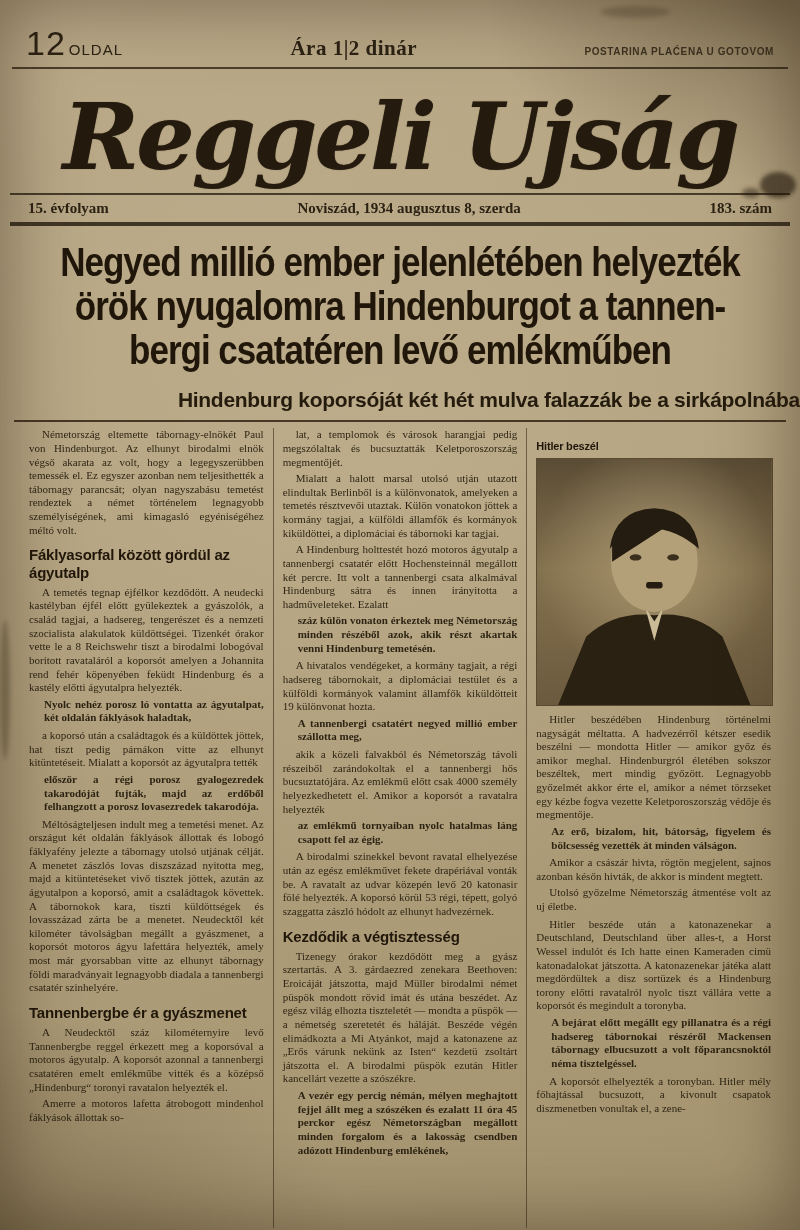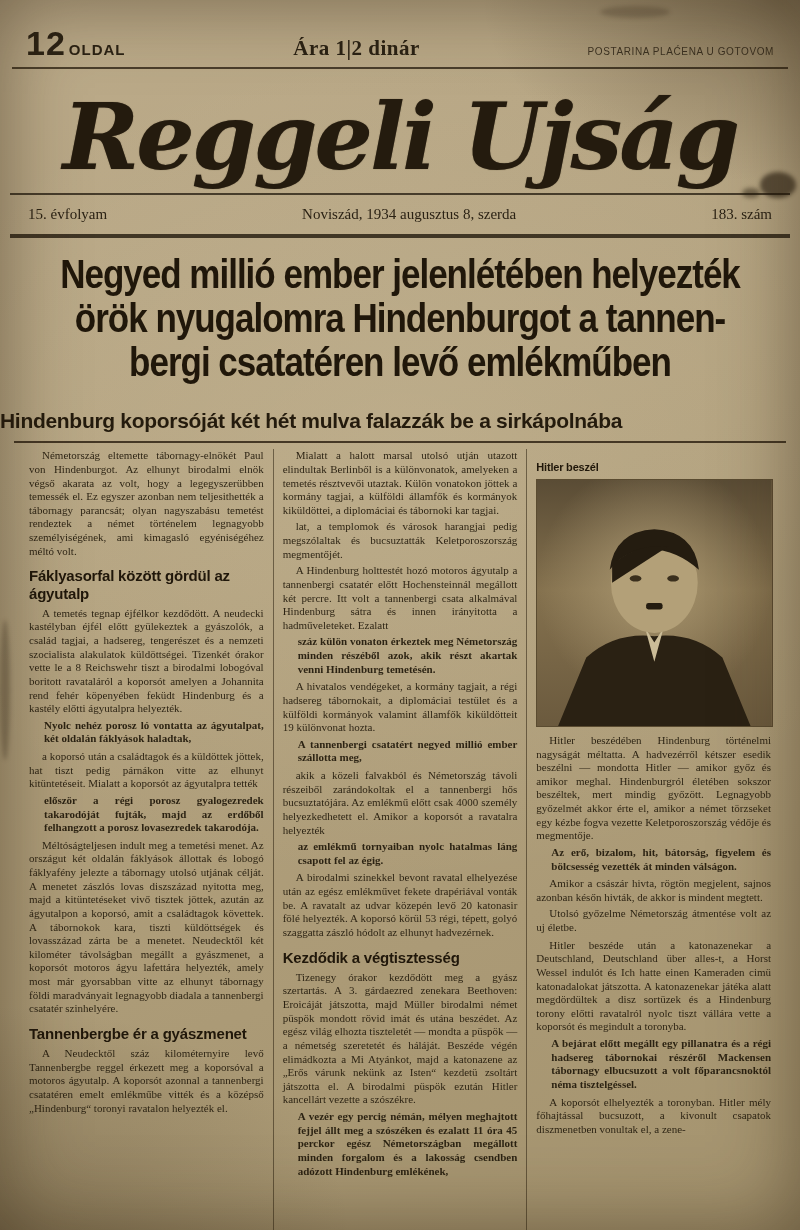--- a/index.html
+++ b/index.html
@@ -13,43 +13,43 @@
     color:#2b2214;font-family:"Liberation Serif",serif;
   }
   .page::after{content:"";position:absolute;inset:0;box-shadow:inset 0 0 80px rgba(43,30,12,.5);pointer-events:none}
   .stain{position:absolute;border-radius:50%;filter:blur(2px);pointer-events:none}
   .stain-a{top:172px;right:4px;width:36px;height:26px;background:rgba(28,19,7,.6)}
   .stain-b{top:6px;right:130px;width:70px;height:12px;background:rgba(40,28,12,.22)}
   .stain-c{top:620px;left:0;width:10px;height:140px;background:rgba(35,24,10,.28)}
   .stain-d{top:188px;right:40px;width:18px;height:10px;background:rgba(28,19,7,.45)}
 
   .topbar{display:flex;align-items:baseline;justify-content:space-between;padding:24px 26px 2px}
-  .pages{font-family:"Liberation Sans",sans-serif;font-weight:bold;white-space:nowrap}
+  .pages{font-family:"Liberation Sans",sans-serif;font-weight:normal;white-space:nowrap}
   .pages .big{font-size:34px;letter-spacing:1px}
   .pages .small{font-size:15px;margin-left:3px;letter-spacing:1px}
   .price{font-size:21px;font-weight:bold;letter-spacing:.5px}
-  .postage{font-size:10px;font-weight:normal;letter-spacing:.6px;font-family:"Liberation Sans",sans-serif;opacity:.85}
+  .postage{font-size:10px;font-weight:bold;letter-spacing:.6px;font-family:"Liberation Sans",sans-serif;opacity:.85}
   .rule-top{border-top:2px solid rgba(38,27,12,.75);margin:2px 12px 0}
 
   .masthead{
     text-align:center;font-family:"DejaVu Serif",serif;font-style:italic;font-weight:bold;
     font-size:92px;line-height:1.12;letter-spacing:-3px;color:#241b0e;margin-top:17px;
     text-shadow:0 0 1px rgba(36,27,14,.55);
   }
 
   .dateline{
     display:flex;justify-content:space-between;align-items:center;
-    margin:4px 10px 0;padding:11px 18px;
+    margin:4px 10px 0;padding:5px 18px;
     border-top:2px solid rgba(43,34,20,.8);border-bottom:4px solid rgba(43,34,20,.85);
-    font-weight:normal;font-size:15px;
+    font-weight:bold;font-size:15px;
   }
 
   .headline{margin-top:14px;text-align:center;font-family:"Liberation Sans",sans-serif;font-weight:bold;color:#20170a}
   .hl-line{font-size:35px;line-height:1.26;letter-spacing:-1px;transform:scaleY(1.18);white-space:nowrap}
-  .subhead{margin:25px auto 8px;text-align:left;font-family:"Liberation Sans",sans-serif;font-weight:bold;font-size:21px;letter-spacing:-.3px;color:#241b0d}
+  .subhead{margin:16px auto 8px;text-align:right;font-family:"Liberation Sans",sans-serif;font-weight:bold;font-size:21px;letter-spacing:-.3px;color:#241b0d}
   .rule-thin{border-top:2px solid rgba(40,28,12,.8);margin:4px 14px 0}
 
   .columns{display:flex;margin:6px 20px 0;height:800px;overflow:hidden}
   .col{flex:1;padding:0 9px;font-size:11px;line-height:1.24;text-align:justify;color:rgba(36,27,13,.95)}
   .col + .col{border-left:1px solid rgba(43,32,14,.55)}
   .p{margin:0 0 3px;text-indent:13px}
   .bi{margin:3px 0 4px 15px;font-weight:bold}
   .b{margin:3px 0 4px;font-weight:normal;text-indent:13px}
   .colh{font-family:"Liberation Sans",sans-serif;font-weight:bold;font-size:15px;line-height:1.15;margin:9px 0 5px;letter-spacing:-.2px;text-align:left;color:#20170a}
   .colh.center{text-align:left;font-size:11px;margin-top:12px}
@@ -95,25 +95,26 @@
     <section class="col">
       <p class="p">Németország eltemette tábornagy-elnökét Paul von Hindenburgot. Az elhunyt birodalmi elnök végső akarata az volt, hogy a legegyszerübben temessék el. Ez egyszer azonban nem teljesithették a tábornagy parancsát; olyan nagyszabásu temetést rendeztek a német történelem legnagyobb személyiségének, ami kimagasló egyéniségéhez méltó volt.</p>
       <h3 class="colh">Fáklyasorfal között gördül az ágyutalp</h3>
       <p class="p">A temetés tegnap éjfélkor kezdődött. A neudecki kastélyban éjfél előtt gyülekeztek a gyászolók, a család tagjai, a hadsereg, tengerészet és a nemzeti szocialista alakulatok küldöttségei. Tizenkét órakor vette le a 8 Reichswehr tiszt a birodalmi lobogóval boritott ravataláról a koporsót amelyen a Johannita rend fehér köpenyében feküdt Hindenburg és a kastély előtti ágyutalpra helyezték.</p>
       <p class="bi">Nyolc nehéz porosz ló vontatta az ágyutalpat, két oldalán fáklyások haladtak,</p>
       <p class="p">a koporsó után a családtagok és a küldöttek jöttek, hat tiszt pedig párnákon vitte az elhunyt kitüntetéseit. Mialatt a koporsót az ágyutalpra tették</p>
       <p class="bi">először a régi porosz gyalogezredek takarodóját fujták, majd az erdőből felhangzott a porosz lovasezredek takarodója.</p>
       <p class="p">Méltóságteljesen indult meg a temetési menet. Az országut két oldalán fáklyások állottak és lobogó fáklyafény jelezte a tábornagy utolsó utjának célját. A menetet zászlós lovas diszszázad nyitotta meg, majd a kitüntetéseket vivő tisztek jöttek, azután az ágyutalpon a koporsó, amit a családtagok követtek. A tábornokok kara, tiszti küldöttségek és lovasszázad zárta be a menetet. Neudecktől két kilométer távolságban megállt a gyászmenet, a koporsót motoros ágyu lafettára helyezték, amely most már gyorsabban vitte az elhunyt tábornagy földi maradványait legnagyobb diadala a tannenbergi csatatér szinhelyére.</p>
       <h3 class="colh">Tannenbergbe ér a gyászmenet</h3>
       <p class="p">A Neudecktől száz kilométernyire levő Tannenbergbe reggel érkezett meg a koporsóval a motoros ágyutalp. A koporsót azonnal a tannenbergi csatatéren emelt emlékműbe vitték és a középső „Hindenburg“ toronyi ravatalon helyezték el.</p>
+      <p class="p">Amerre a motoros lafetta átrobogott mindenhol fáklyások állottak so-</p>
     </section>
 
     <section class="col">
+      <p class="p">lat, a templomok és városok harangjai pedig megszólaltak és bucsuztatták Keletporoszország megmentőjét.</p>
       <p class="p">Mialatt a halott marsal utolsó utján utazott elindultak Berlinből is a különvonatok, amelyeken a temetés résztvevői utaztak. Külön vonatokon jöttek a kormány tagjai, a külföldi államfők és kormányok kiküldöttei, a diplomáciai és tábornoki kar tagjai.</p>
-      <p class="p">lat, a templomok és városok harangjai pedig megszólaltak és bucsuztatták Keletporoszország megmentőjét.</p>
       <p class="p">A Hindenburg holttestét hozó motoros ágyutalp a tannenbergi csatatér előtt Hochensteinnál megállott két percre. Itt volt a tannenbergi csata alkalmával Hindenburg sátra és innen irányitotta a hadműveleteket. Ezalatt</p>
       <p class="bi">száz külön vonaton érkeztek meg Németország minden részéből azok, akik részt akartak venni Hindenburg temetésén.</p>
       <p class="p">A hivatalos vendégeket, a kormány tagjait, a régi hadsereg tábornokait, a diplomáciai testület és a külföldi kormányok valamint államfők kiküldötteit 19 különvonat hozta.</p>
       <p class="bi">A tannenbergi csatatért negyed millió ember szállotta meg,</p>
       <p class="p">akik a közeli falvakból és Németország távoli részeiből zarándokoltak el a tannenbergi hős bucsuztatójára. Az emlékmű előtt csak 4000 személy helyezkedhetett el. Amikor a koporsót a ravatalra helyezték</p>
       <p class="bi">az emlékmű tornyaiban nyolc hatalmas láng csapott fel az égig.</p>
       <p class="p">A birodalmi szinekkel bevont ravatal elhelyezése után az egész emlékművet fekete drapériával vonták be. A ravatalt az udvar közepén levő 20 katonasir fölé helyezték. A koporsó körül 53 régi, tépett, golyó szaggatta zászló hódolt az elhunyt hadvezérnek.</p>
       <h3 class="colh">Kezdődik a végtisztesség</h3>
       <p class="p">Tizenegy órakor kezdődött meg a gyász szertartás. A 3. gárdaezred zenekara Beethoven: Eroicáját játszotta, majd Müller birodalmi német püspök mondott rövid imát és utána beszédet. Az egész világ elhozta tiszteletét — mondta a püspök — a németség szeretetét és háláját. Beszéde végén elimádkozta a Mi Atyánkot, majd a katonazene az „Erős várunk nekünk az Isten“ kezdetü zsoltárt játszotta el. A birodalmi püspök ezután Hitler kancellárt vezette a szószékre.</p>
       <p class="bi">A vezér egy percig némán, mélyen meghajtott fejjel állt meg a szószéken és ezalatt 11 óra 45 perckor egész Németországban megállott minden forgalom és a lakosság csendben adózott Hindenburg emlékének,</p>

